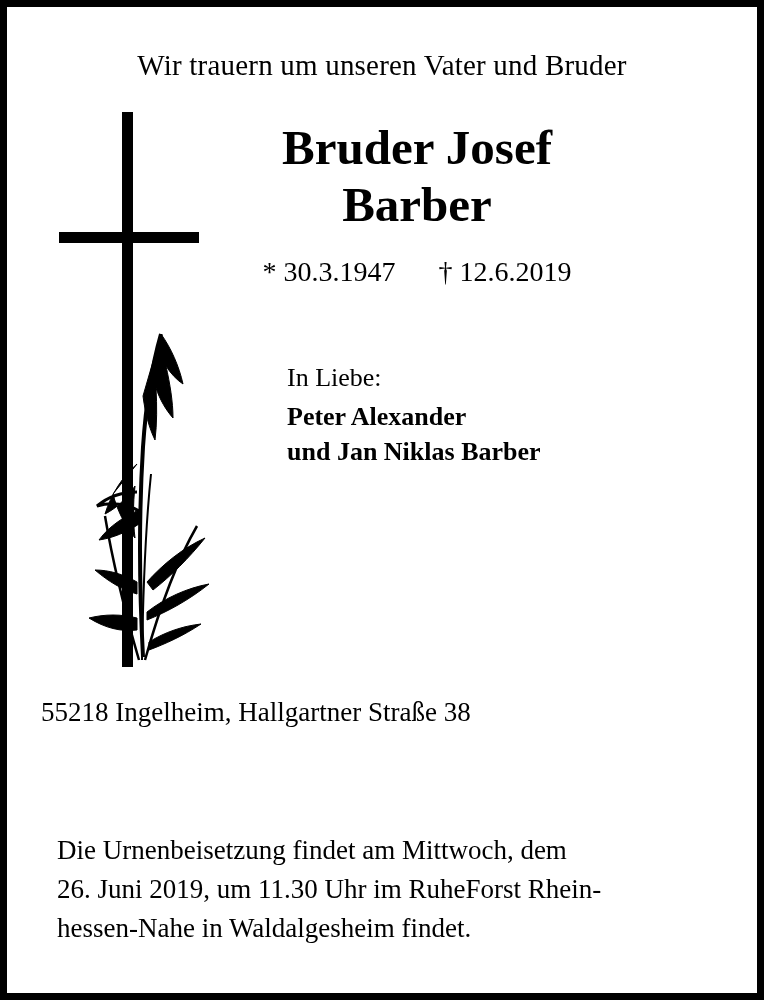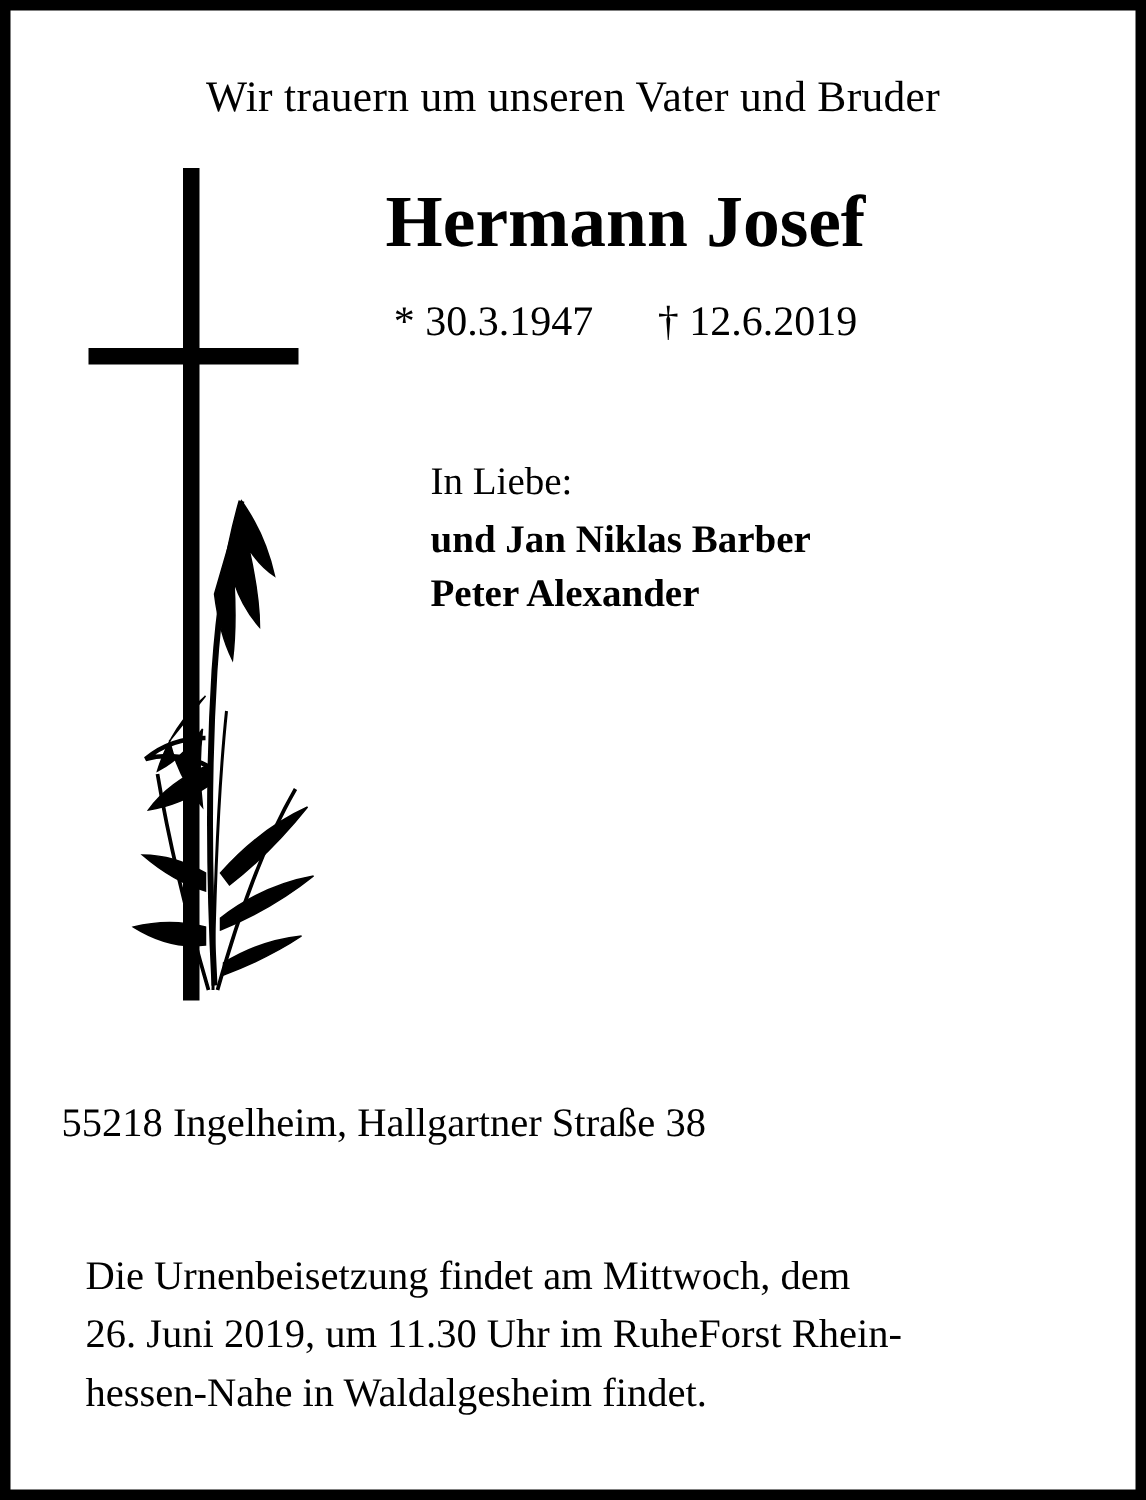--- a/index.html
+++ b/index.html
@@ -66,21 +66,21 @@
     margin-bottom: 3px;
   }
   .tribute .mourner {
     display: block;
     font-weight: bold;
     white-space: nowrap;
   }
   .address {
     position: absolute;
     left: 34px;
-    top: 726px;
+    top: 690px;
     font-size: 27px;
   }
   .ceremony {
     position: absolute;
     left: 34px;
     right: 34px;
     top: 824px;
     font-size: 27px;
     line-height: 1.45;
     text-align: justify;
@@ -133,32 +133,33 @@
           <path d="M92 548 C78 500 66 452 58 404" stroke-width="2.5" fill="none"></path>
           <path d="M98 548 C112 498 128 452 150 414" stroke-width="2.5" fill="none"></path>
           <path d="M95 548 C96 480 98 420 104 362" stroke-width="2" fill="none"></path>
         </g>
       </svg>
     </div>
 
     <div class="headline">Wir trauern um unseren Vater und Bruder</div>
 
     <div class="name-block">
-      <span class="name-line-1">Hermann Josef</span>
+      <span class="name-line-1">Bruder Josef</span>
+      <span class="name-line-2">Barber</span>
     </div>
 
     <div class="dates">
       <span class="birth">* 30.3.1947</span>
       <span class="death">† 12.6.2019</span>
     </div>
 
     <div class="tribute">
       <span class="intro">In Liebe:</span>
+      <span class="mourner">Peter Alexander</span>
       <span class="mourner">und Jan Niklas Barber</span>
-      <span class="mourner">Peter Alexander</span>
     </div>
 
     <div class="address">55218 Ingelheim, Hallgartner Straße 38</div>
 
     <div class="ceremony">
       <span class="j">Die Urnenbeisetzung findet am Mittwoch, dem</span>
       <span class="j">26. Juni 2019, um 11.30 Uhr im RuheForst Rhein-</span>
       <span>hessen-Nahe in Waldalgesheim findet.</span>
     </div>
 

